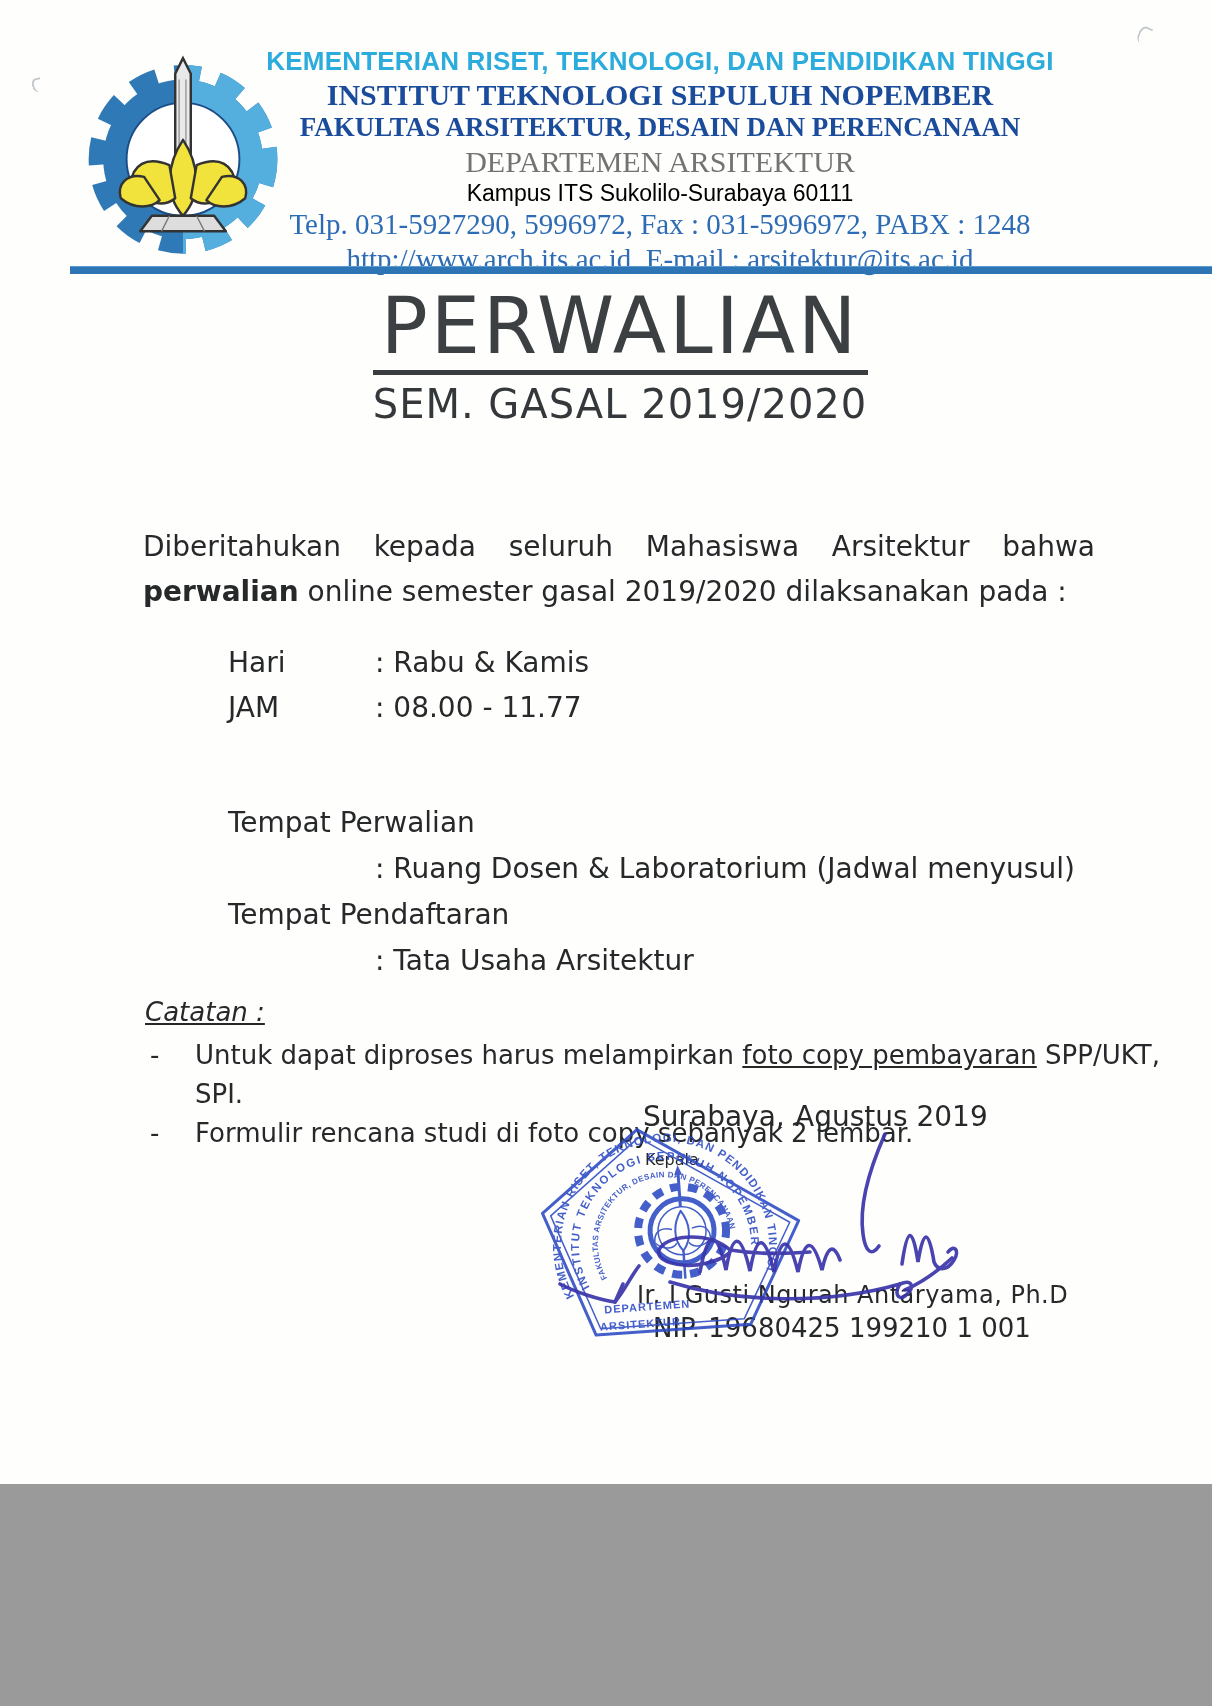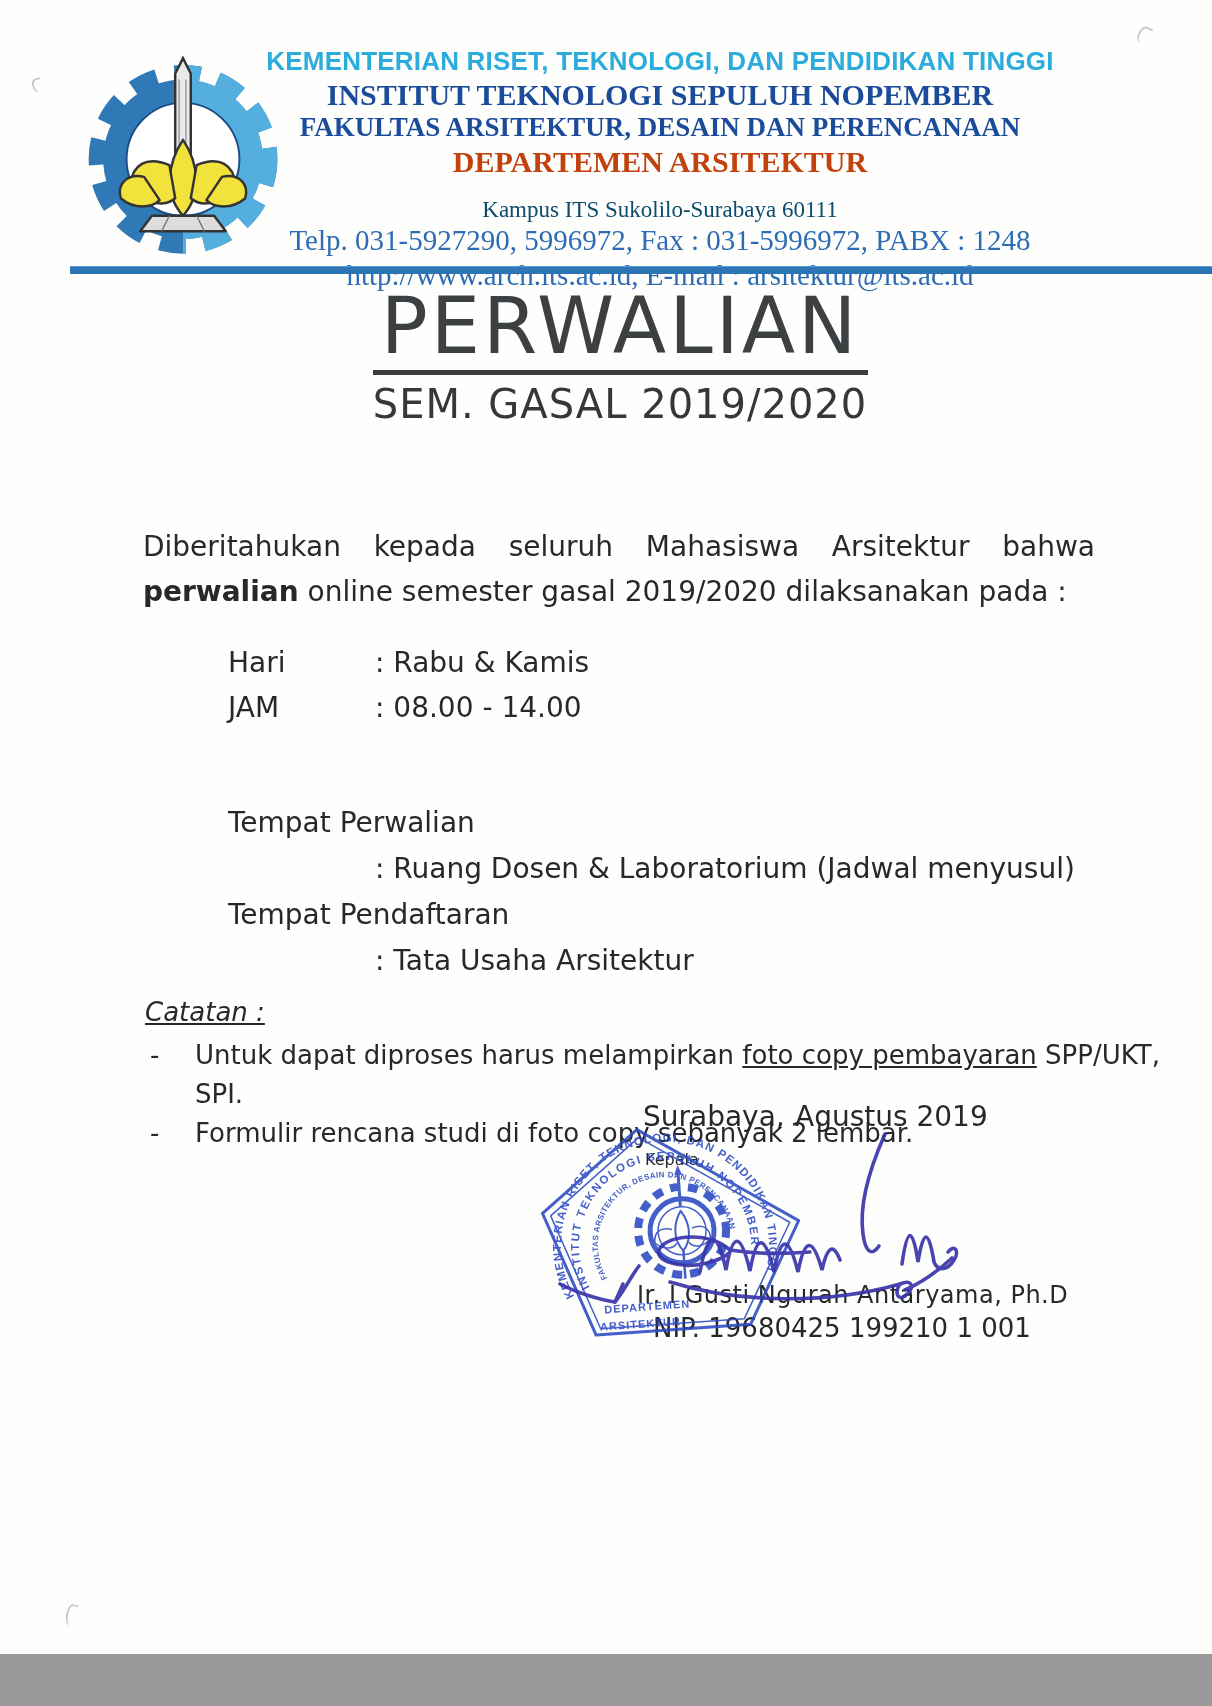--- a/index.html
+++ b/index.html
@@ -1,28 +1,28 @@
 <!DOCTYPE html>
 <html><head>
 <meta charset="utf-8">
 <style>
   html,body{margin:0;padding:0;background:#9a9a9a;}
   .page{
-    position:relative;width:1212px;height:1654px;margin:0 auto;
+    position:relative;width:1212px;height:1484px;margin:0 auto;
     background:#fefefdd; background-color:#fefefc;overflow:hidden;
     font-family:"DejaVu Sans",sans-serif;color:#26282a;
   }
   .abs{position:absolute;}
   
   .hdr-text{left:250px;top:46px;width:820px;text-align:center;line-height:1.18;}
   .hdr-ministry{font-family:"Liberation Sans",sans-serif;font-weight:bold;font-size:26px;color:#2bacdc;letter-spacing:.2px;}
   .hdr-inst{font-family:"Liberation Serif",serif;font-weight:bold;font-size:30px;color:#1b4b9b;}
   .hdr-fac{font-family:"Liberation Serif",serif;font-weight:bold;font-size:27px;color:#1b4b9b;}
-  .hdr-dept{font-family:"Liberation Serif",serif;font-weight:bold;font-size:30px;color:#c2410c;}
-  .hdr-campus{font-family:Liberation Serif, serif;font-size:23px;color:#0c4a6e;margin-top:17px;}
+  .hdr-dept{font-family:"Liberation Serif",serif;font-weight:normal;font-size:30px;color:#737373;}
+  .hdr-campus{font-family:Liberation Sans, sans-serif;font-size:23px;color:#000000;margin-top:1px;}
   .hdr-phone,.hdr-web{font-family:"Liberation Serif",serif;font-size:29px;color:#2d6cb5;}
   .hdr-rule{left:70px;top:266px;width:1142px;height:7px;background:#2e75b6;border-top:1px solid #5b9bd5;}
   
   .title-block{left:0;top:286px;width:1240px;text-align:center;}
   .title-main{font-size:78px;color:#3c4043;letter-spacing:3px;line-height:1.05;}
   .title-underline{width:495px;height:5px;background:#3a3d40;margin:2px auto 6px auto;}
   .title-sub{font-size:40px;color:#35383b;letter-spacing:1px;}
   
   .intro{left:143px;top:524px;width:952px;font-size:28px;line-height:45px;}
   .just{text-align:justify;text-align-last:justify;}
@@ -117,21 +117,21 @@
     <div><span class="b">perwalian</span><span> online semester gasal 2019/2020 dilaksanakan pada :</span></div>
   </div>
 
   <div class="abs sched">
     <div class="sched-row">
       <span class="sched-label">Hari</span>
       <span>: Rabu &amp; Kamis</span>
     </div>
     <div class="sched-row">
       <span class="sched-label">JAM</span>
-      <span>: 08.00 - 14.00</span>
+      <span>: 08.00 - 11.77</span>
     </div>
   </div>
 
   <div class="abs venue">
     <div>Tempat Perwalian</div>
     <div class="venue-val">: Ruang Dosen &amp; Laboratorium (Jadwal menyusul)</div>
     <div>Tempat Pendaftaran</div>
     <div class="venue-val">: Tata Usaha Arsitektur</div>
   </div>
 

